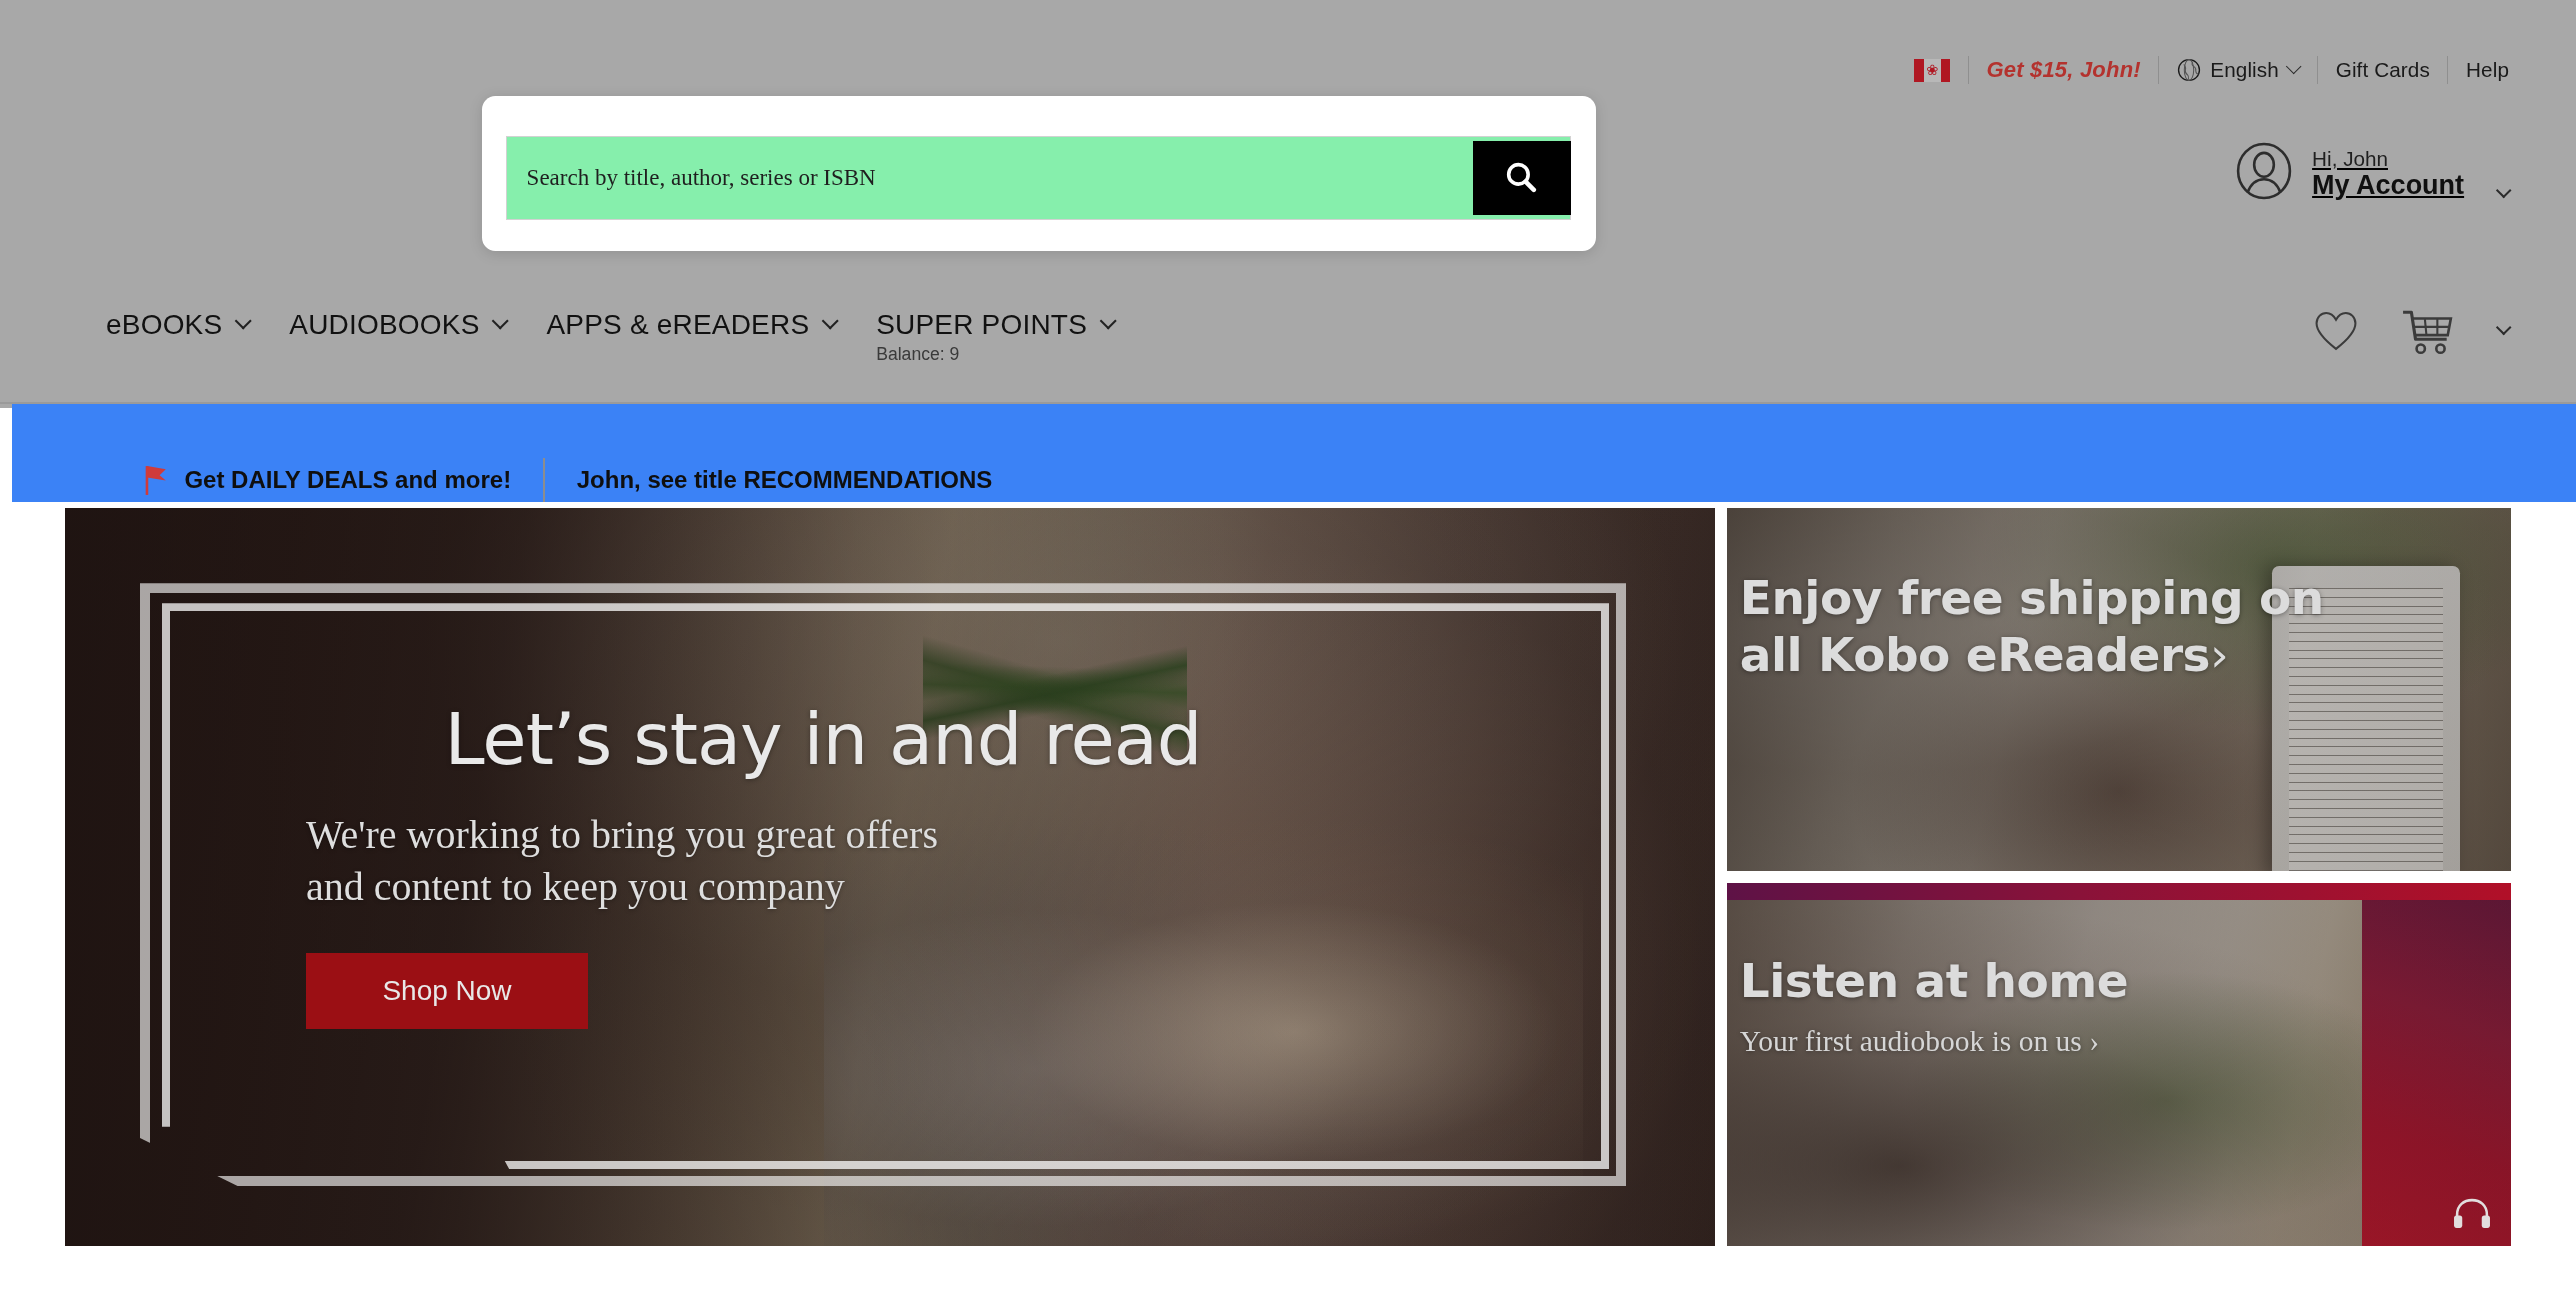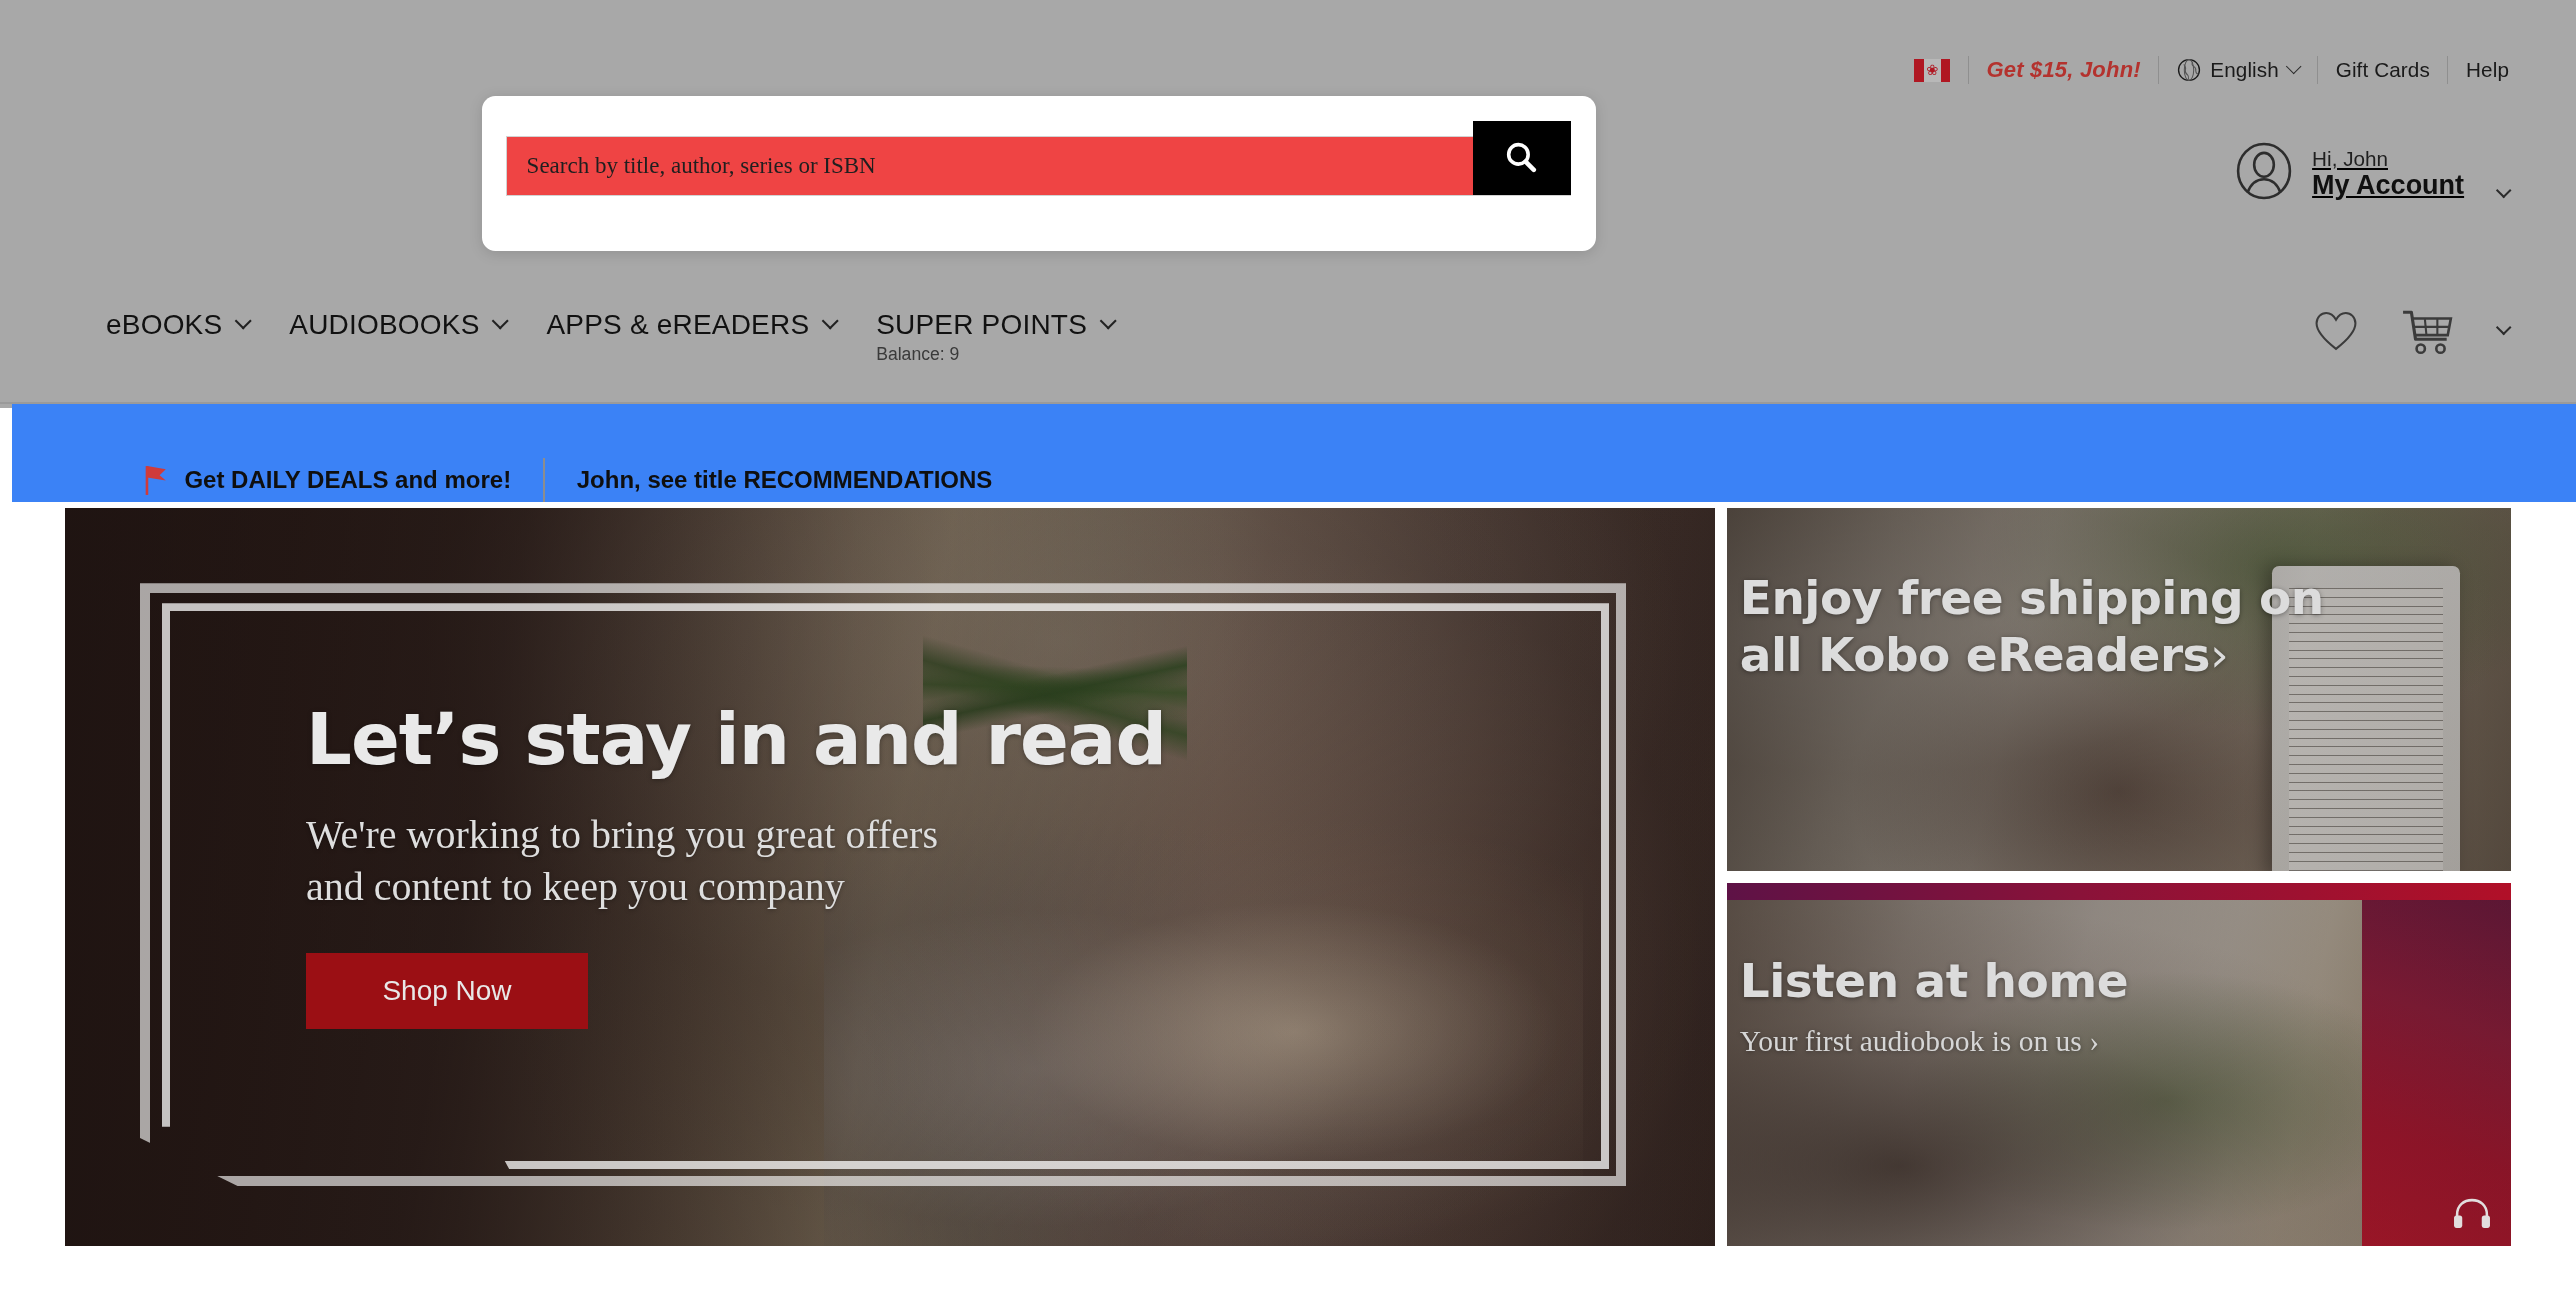--- a/index.html
+++ b/index.html
@@ -73,23 +73,23 @@
   
   #search-card {
     position:absolute; left:482px; top:96px;
     width:1114px; height:155px;
     background:#ffffff; border-radius:13.4px;
     box-shadow:0 2.1px 13.4px rgba(0,0,0,0.13);
     z-index:40;
   }
   #search-field-wrap {
     position:absolute; left:24px; top:40px;
-    width:1065px; height:60px;
-    background:#ef4444; border:1.6px solid #d2d2d2;
-    display:flex; align-items:flex-end;
+    width:1065px; height:84px;
+    background:#86efac; border:1.6px solid #d2d2d2;
+    display:flex; align-items:center;
   }
   #search-input {
     flex:1; height:100%; border:none; outline:none;
     padding-left:19.6px; font-size:23px; color:#1f1f1f;
     font-family:"Liberation Serif", serif; background:transparent;
   }
   #search-input::placeholder { color:#1f1f1f; opacity:1; }
   #search-submit {
     width:98px; height:74px; background:#000000;
     border:none; cursor:pointer; display:flex;
@@ -201,24 +201,25 @@
   }
   #hero-frame-inner {
     position:absolute; left:97px; top:95px; width:1447px; height:566px;
     border:8.3px solid rgba(255,255,255,0.74);
     clip-path: polygon(0 0, 100% 0, 100% 100%, 24% 100%, 22.4% 92.5%, 0 92.5%);
     pointer-events:none;
   }
 
   #hero-content { position:absolute; left:241px; top:195px; width:1034px; }
   #hero-headline {
-    font-size:72px; font-weight:bold; color:#e9e9e9;
+    font-size:72px; font-weight:normal; color:#e9e9e9;
     letter-spacing:-1px; line-height:1.0; white-space:nowrap;
     font-family:"DejaVu Sans", sans-serif;
     text-shadow:0 1px 5.2px rgba(0,0,0,0.35);
+    text-align:center;
   }
   #hero-subtext {
     margin-top:34px; font-size:40px; color:#dedede; line-height:1.30;
     font-family:"Liberation Serif", serif; max-width:682px;
     text-shadow:0 1px 4.1px rgba(0,0,0,0.35);
   }
   #hero-cta {
     margin-top:40px; width:282px; height:76px; background:#9b0f14;
     border:none; cursor:pointer; color:#e8e8e8; font-size:28px;
     display:flex; align-items:center; justify-content:center;

